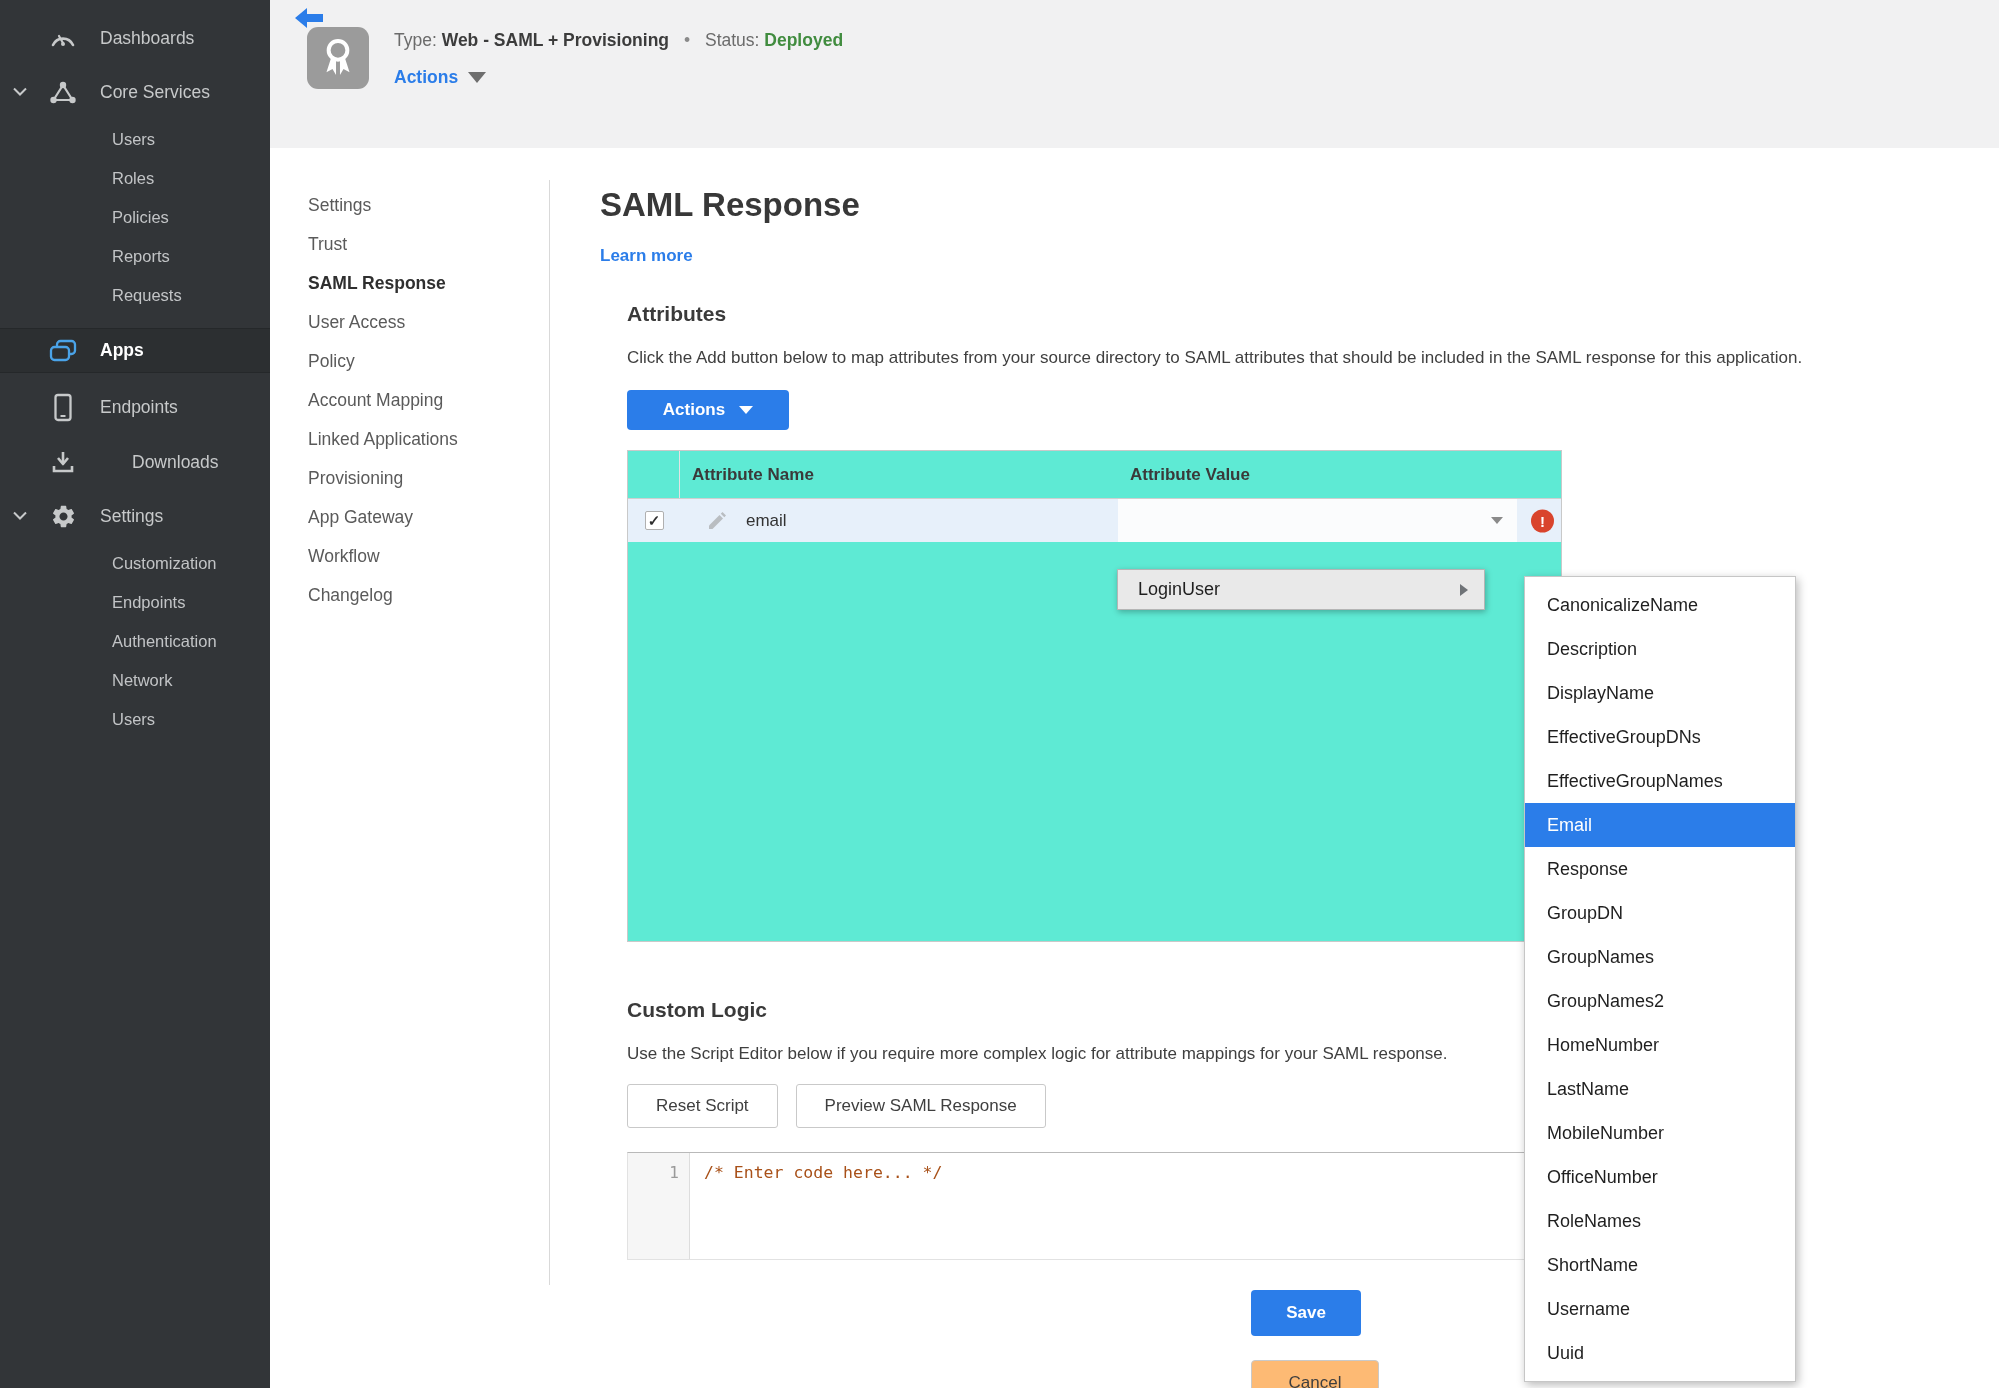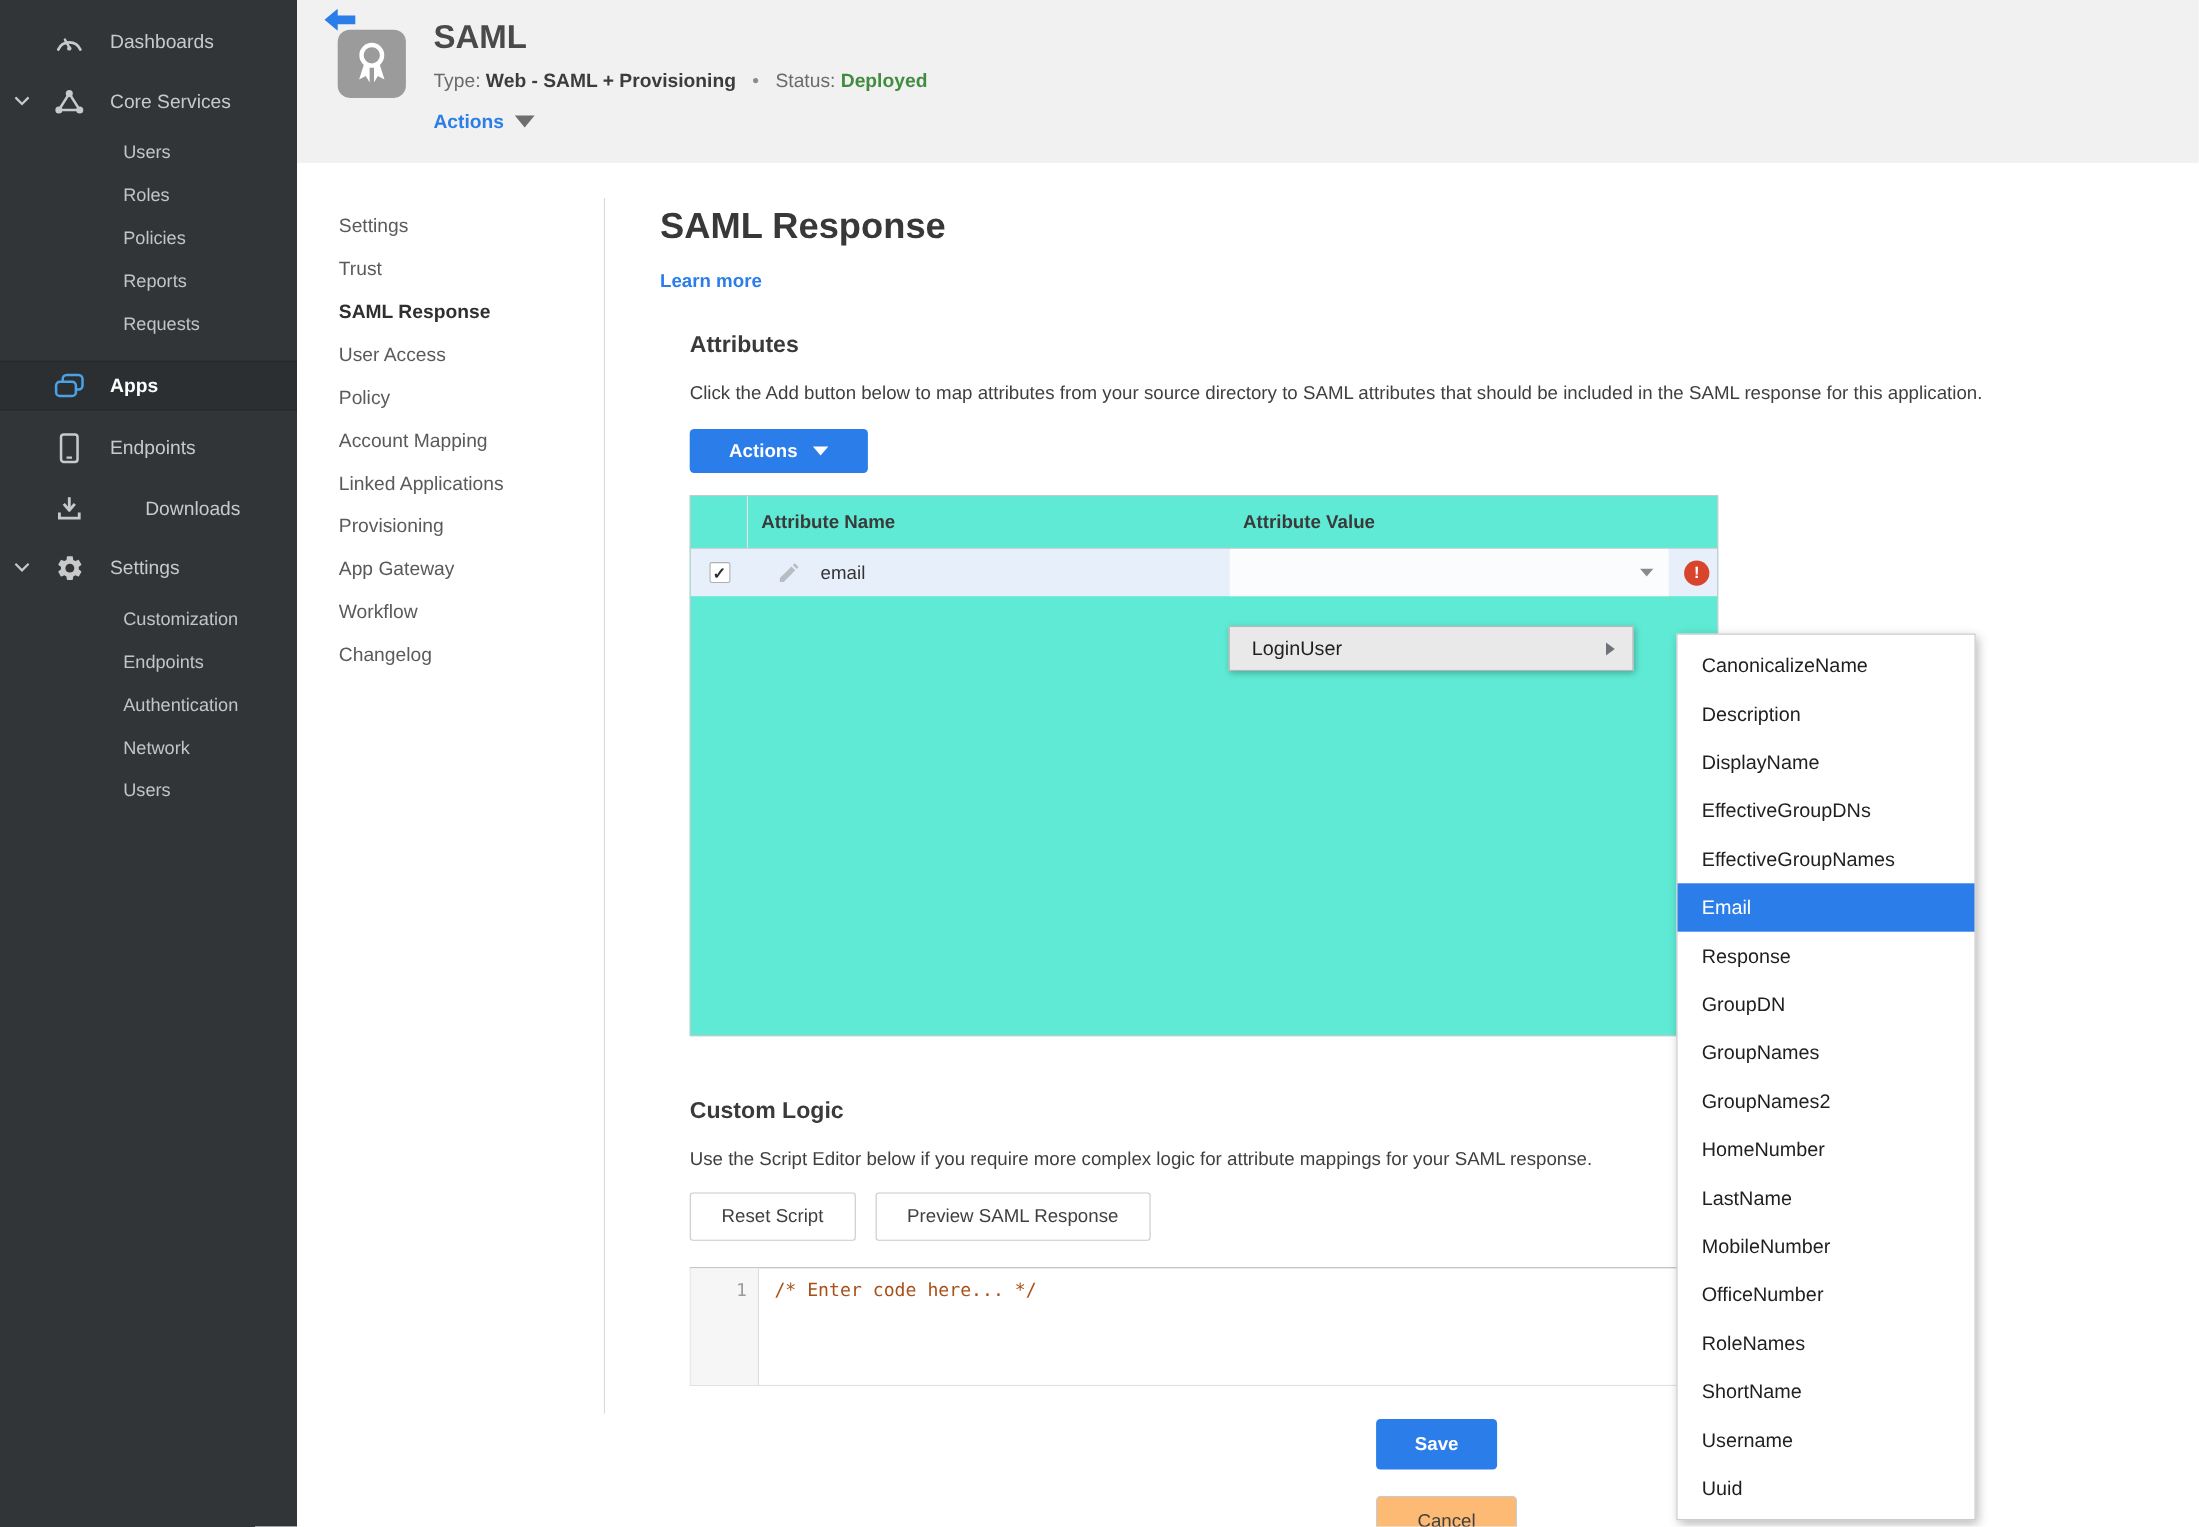--- a/index.html
+++ b/index.html
@@ -194,21 +194,20 @@
         </svg>
     </span>
     <div class="app-badge">
       <svg width="38" height="44" viewBox="0 0 34 40">
           <circle cx="17" cy="13" r="8.5" fill="none" stroke="#fff" stroke-width="3.6"></circle>
           <path d="M11 19 L6.5 33 L12 30 L15.2 35.5 L15.2 21 Z" fill="#fff"></path>
           <path d="M23 19 L27.5 33 L22 30 L18.8 35.5 L18.8 21 Z" fill="#fff"></path>
         </svg>
     </div>
     <div class="h-text">
-      <div class="h-title">SAML</div>
       <div class="h-sub">
         <span>Type:</span>
         <span class="strong">Web - SAML + Provisioning</span>
         <span class="dot">•</span>
         <span>Status:</span>
         <span class="green">Deployed</span>
       </div>
       <div class="h-actions">
         <span>Actions</span>
         <span class="tri-down"></span>

